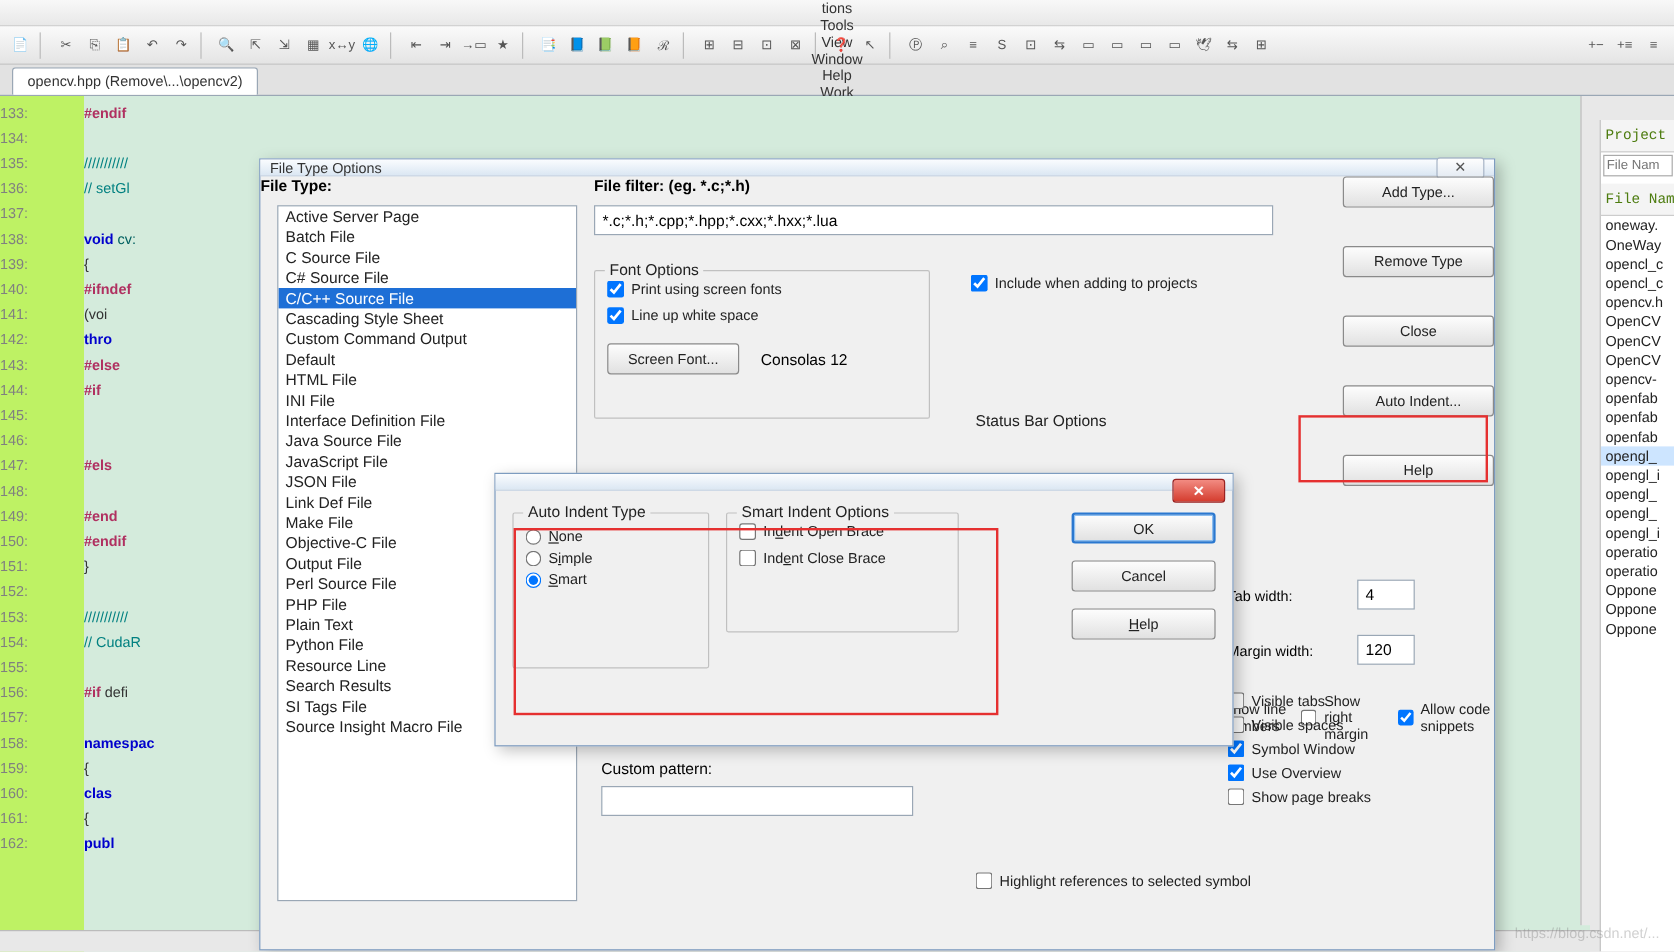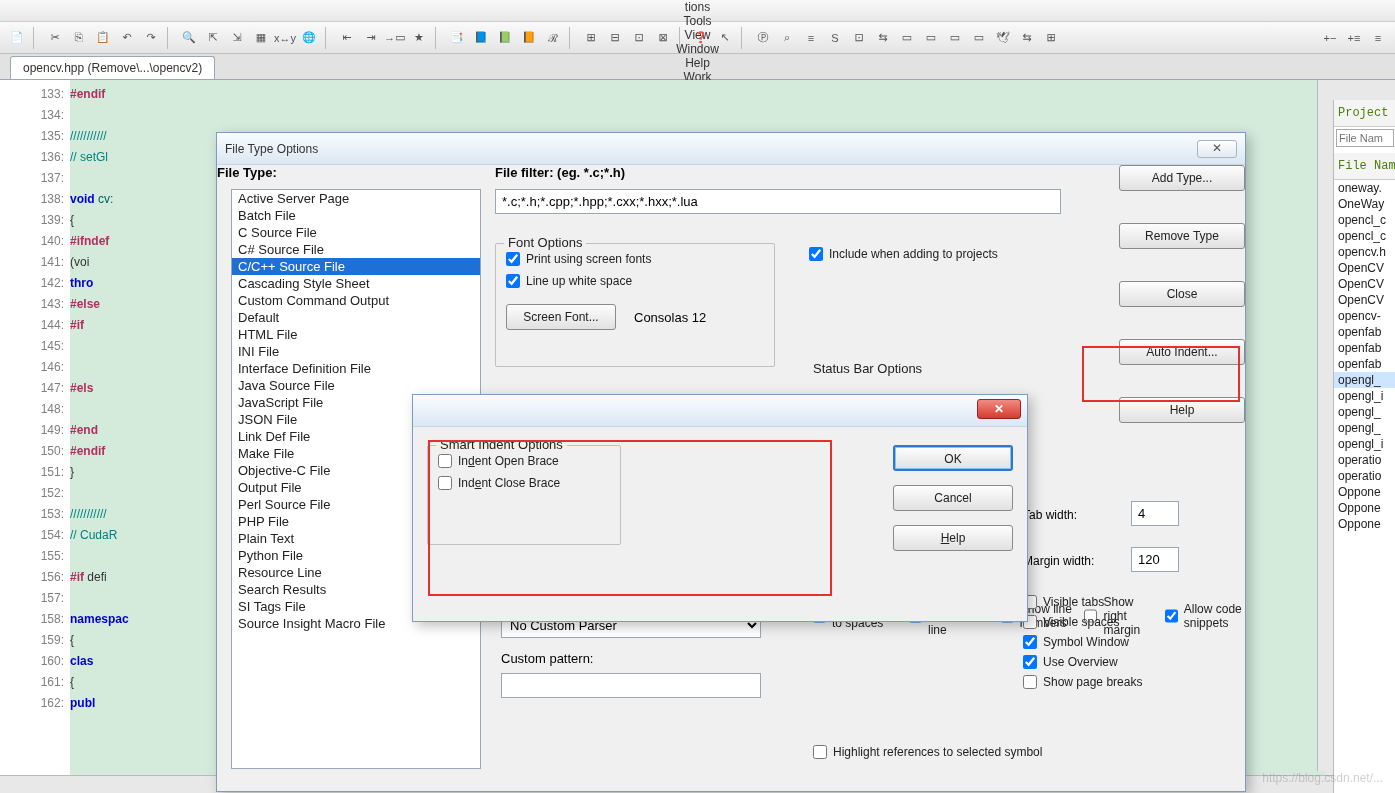--- a/index.html
+++ b/index.html
@@ -8,38 +8,38 @@
 .menubar { background: linear-gradient(#f8f8f8,#e8e8e8); height: 22px; display:flex; align-items:center; padding: 0 6px; border-bottom:1px solid #ccc;flex-direction:column;}
 .menubar span { padding: 0 10px; color:#333; cursor:default;}
 .toolbar { background: linear-gradient(#fafafa,#e4e4e4); height: 32px; display:flex; align-items:center; padding: 0 6px; border-bottom:1px solid #bfbfbf; gap:2px;}
 .tb-btn { width:22px; height:22px; border:1px solid transparent; display:flex; align-items:center; justify-content:center; font-size:11px; color:#555; border-radius:2px; }
 .tb-sep { width:6px; height:22px; border-left:1px solid #bbb; margin:0 3px; }
 
 .tabbar { background:#e2e2e2; height:26px; display:flex; align-items:flex-end; border-bottom:1px solid #9aa7b5; padding-left:10px;}
 .tab { background:#fff; border:1px solid #9aa7b5; border-bottom:none; padding:4px 12px; border-radius:3px 3px 0 0; color:#333;}
 
 .editor-area { position:absolute; left:0; top:80px; right:70px; bottom:0; background:#d4ebdc; display:flex; }
-.gutter { width:70px; background:#ffffff; text-align:right; padding-right:6px; color:#808080; font-family:Consolas,monospace; font-size:14px; line-height:21px; padding-top:4px;}
+.gutter { width:70px; background:#bef264; padding-right:6px; color:#808080; font-family:Consolas,monospace; font-size:14px; line-height:21px; padding-top:4px;}
 .code { flex:1; font-family:Consolas,monospace; font-size:14px; line-height:21px; padding-top:4px; color:#333;}
 .code .pp { color:#b03060; font-weight:bold;}
 .code .cm { color:#008080;}
 .code .kw { color:#0000cc; font-weight:bold;}
 .code .ty { color:#006060;}
 .scroll-v { position:absolute; right:60px; top:80px; width:18px; bottom:22px; background:#e8e8e8; border-left:1px solid #bbb;}
 .scroll-h { position:absolute; left:0; right:60px; bottom:0; height:18px; background:#e8e8e8; border-top:1px solid #bbb;}
 
 .right-panel { position:absolute; right:0; top:100px; width:62px; bottom:0; background:#fff; border-left:1px solid #bbb; overflow:hidden;}
 .right-panel .hdr { padding:6px 4px; background:#f4f4f4; border-bottom:1px solid #ccc; color:#4d7c0f; font-weight:normal; white-space:nowrap;font-family:Liberation Mono, monospace;}
 .right-panel input { width:58px; margin:2px; border:1px solid #aaa; padding:2px; font-size:11px;}
 .right-panel .lst { font-size:11px; color:#222;}
 .right-panel .lst div { padding:1px 4px; white-space:nowrap; overflow:hidden;}
 .right-panel .lst .sel { background:#cde5ff;}
 
 .dialog { position:absolute; background:#f0f0f0; border:1px solid #7d9cc0; box-shadow:4px 4px 12px rgba(0,0,0,.25); }
-.dlg-title { height:32px; background:linear-gradient(#fafcfe,#dbe7f3); display:flex; align-items:center; padding:0 8px; color:#333; border-bottom:1px solid #c6d4e4;}
+.dlg-title { height:14px; background:linear-gradient(#fafcfe,#dbe7f3); display:flex; align-items:center; padding:0 8px; color:#333; border-bottom:1px solid #c6d4e4;}
 .dlg-title .ttl { flex:1;}
 .dlg-title .xbtn { width:40px; height:18px; border:1px solid #a8b5c6; border-radius:3px; background:linear-gradient(#fefefe,#e3eaf2); text-align:center; line-height:14px; color:#555;}
 .dlg-body { padding:10px 14px 14px; position:relative;}
 
 .ft-dialog { left:216px; top:132px; width:1030px; height:660px;}
 .ft-list { position:absolute; left:14px; top:58px; width:250px; height:580px; border:1px solid #9aa7b5; background:#fff; overflow:hidden;}
 .ft-list .item { padding:1px 6px; font-size:13px; color:#222; cursor:default;}
 .ft-list .item.sel { background:#1e6fd6; color:#fff;}
 .ft-label { position:absolute;font-weight:bold; }
 .ft-input { border:1px solid #9aa7b5; background:#fff; padding:4px 6px; font-size:13px;}
@@ -360,20 +360,35 @@
   </div>
 </div>
 
 <div class="red-box" style="left:1082px;top:346px;width:158px;height:56px"></div>
 
 <div class="dialog ai-dialog">
   <div class="dlg-title">
     <span class="ai-close">✕</span>
   </div>
   <div class="dlg-body" style="display:flex;gap:14px;padding-top:18px">
+    <div class="grp" style="width:164px;height:130px">
+      <div class="grp-title">Auto Indent Type</div>
+      <label class="radio">
+          <input type="radio" name="ai" style="">
+          <span><u>N</u><span></span>one</span>
+        </label>
+      <label class="radio">
+          <input type="radio" name="ai" style="">
+          <span>S<u>i</u>mple</span>
+        </label>
+      <label class="radio">
+          <input type="radio" name="ai" checked="" style="">
+          <span><u>S</u>mart</span>
+        </label>
+    </div>
     <div class="grp" style="width:194px;height:100px">
       <div class="grp-title">Smart Indent Options</div>
       <label class="chk">
           <input type="checkbox" style="">
           <span>In<u>d</u>ent Open Brace</span>
         </label>
       <label class="chk" style="margin-top:8px">
           <input type="checkbox" style="">
           <span>Ind<u>e</u>nt Close Brace</span>
         </label>

